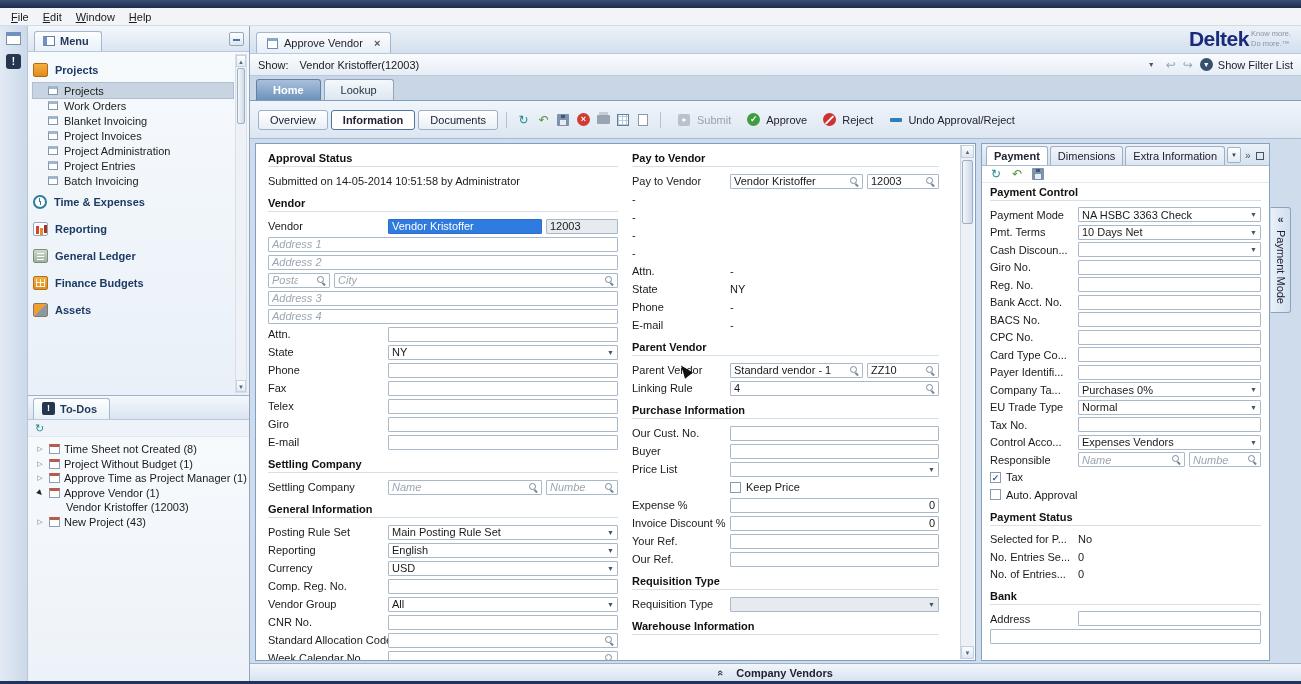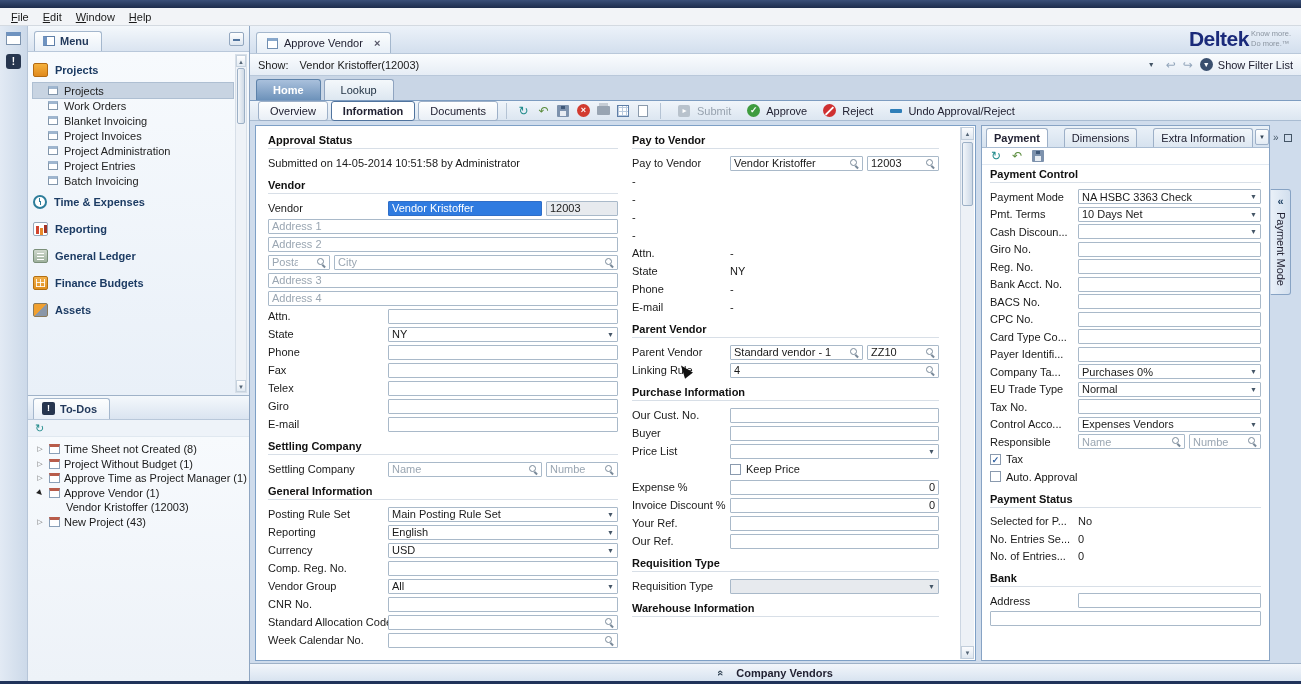--- a/index.html
+++ b/index.html
@@ -66,21 +66,21 @@
 .brand-tags span{display:block}
 .filter-bar{height:22px;background:linear-gradient(#fafcfe,#e6edf5);border-bottom:1px solid #b9c8da;display:flex;align-items:center;padding:0 8px;gap:7px;flex:none}
 .f-dd{flex:1;display:flex;align-items:center;padding:0 4px;height:18px}
 .caret-sm{margin-left:auto;font-size:7px;color:#456}
 .nav-ic{color:#94a7bc;font-size:12px}
 .sfl{display:flex;align-items:center;gap:5px;color:#223}
 .sfl-ic{width:13px;height:13px;border-radius:50%;background:#3a4f6e;color:#fff;font-size:7px;line-height:13px;text-align:center}
 .main-tabs{height:25px;background:#c9d6e6;display:flex;align-items:flex-end;padding-left:6px;gap:3px;border-bottom:1px solid #7d9cc0;flex:none}
 .mtab{padding:4px 16px;border:1px solid #8fa4c0;border-bottom:none;border-radius:3px 3px 0 0;background:linear-gradient(#f4f8fb,#dde7f1);color:#234}
 .mtab.sel{background:linear-gradient(#a9c0dc,#6d92ba);color:#fff;font-weight:bold;border-color:#5d82aa}
-.toolbar{height:20px;background:linear-gradient(#f0f5fa,#dce6f1);border-bottom:1px solid #a9bcd2;display:flex;align-items:center;padding:0 8px;gap:3px;flex:none}
+.toolbar{height:38px;background:linear-gradient(#f0f5fa,#dce6f1);border-bottom:1px solid #a9bcd2;display:flex;align-items:center;padding:0 8px;gap:3px;flex:none}
 .vbtn{padding:3px 11px;border:1px solid #9db0c8;border-radius:3px;background:linear-gradient(#fff,#e9eff6);color:#223}
 .vbtn.sel{border-color:#51749e;background:#fff;font-weight:bold}
 .tb-sep{width:1px;height:16px;background:#b4c3d4;margin:0 5px}
 .tb-ic{width:17px;height:17px;display:inline-flex;align-items:center;justify-content:center;flex:none}
 .tb-ic.sm{width:14px;height:14px}
 .g-refresh{color:#1f8a8a;font-size:12px}
 .g-revert{color:#5a8c3c;font-size:12px}
 .sm-ic{font-size:11px;color:#1f8a8a}
 .ic-save{width:12px;height:12px;background:#7d92ad;border-radius:1px;position:relative}
 .ic-save::before{content:"";position:absolute;left:4px;right:4px;top:1px;height:3px;background:#3f5878}
@@ -106,21 +106,21 @@
 .sec:first-child .sec-h{margin-top:0}
 .row{display:flex;align-items:center;height:18px}
 .lbl{flex:none;color:#1a1a1a;overflow:hidden;white-space:nowrap}
 .col .lbl{width:120px}
 .rcol .lbl{width:98px}
 .fields{flex:1;display:flex;align-items:center;gap:4px;min-width:0}
 .fld{height:15px;border:1px solid #a9b9c9;background:#fff;display:flex;align-items:center;padding:0 3px;gap:19px;flex:1;min-width:0;border-radius:1px}
 .fld.size-m{flex:0 0 72px}
 .fld.size-s{flex:0 0 62px}
 .fld .val{white-space:nowrap;overflow:hidden}
-.fld .ph{color:#9aa6b2;white-space:nowrap;overflow:hidden}
+.fld .ph{color:#9aa6b2;font-style:italic;white-space:nowrap;overflow:hidden}
 .fld.dis{background:#e7eaee}
 .fld.sel{background:#2f7be0;border-color:#2f6ec8}
 .fld.sel .val{color:#fff}
 .fld.num{justify-content:flex-end}
 .static-val{color:#1a1a1a}
 .note{height:18px;display:flex;align-items:center}
 .mag{width:9px;height:9px;position:relative;flex:none;margin-left:auto}
 .mag::before{content:"";position:absolute;left:0;top:0;width:5px;height:5px;border:1.5px solid #7a8a9a;border-radius:50%}
 .mag::after{content:"";position:absolute;left:6px;top:6px;width:4px;height:1.5px;background:#7a8a9a;transform:rotate(45deg);transform-origin:0 0}
 .cb{width:11px;height:11px;border:1px solid #8a9aae;background:#fff;font-size:9px;line-height:10px;text-align:center;color:#2d5d9e;flex:none;font-weight:bold}
@@ -754,21 +754,21 @@
           <div class="vscroll">
             <span class="vs-btn">▲</span>
             <span class="vs-thumb"></span>
             <span class="vs-fill"></span>
             <span class="vs-btn">▼</span>
           </div>
         </div>
 
         <div class="side-panel">
           <div class="sp-tabs">
-            <span id="sp-tabs-list" style="display:flex;gap:16px;align-items:flex-end">
+            <span id="sp-tabs-list" style="display:flex;gap:2px;align-items:flex-end">
                 <div class="sp-tab sel">Payment</div>
                 <div class="sp-tab">Dimensions</div>
                 <div class="sp-tab">Extra Information</div>
               </span>
             <span class="sp-caret">▼</span>
             <span class="sp-sp"></span>
             <span class="sp-win">»</span>
             <span class="sp-win"><span class="sq"></span></span>
           </div>
           <div class="sp-toolbar" id="sp-toolbar">

